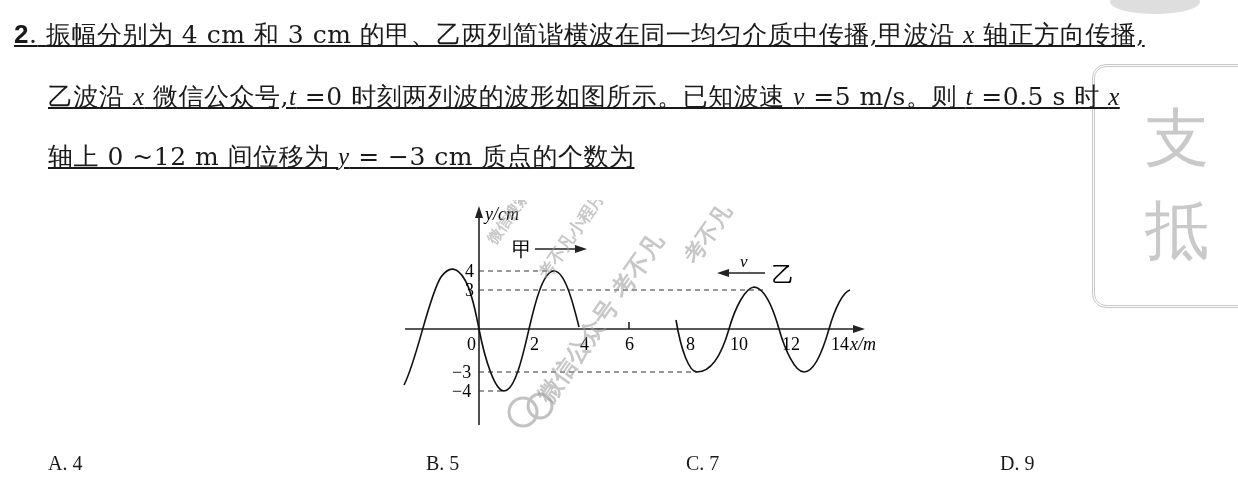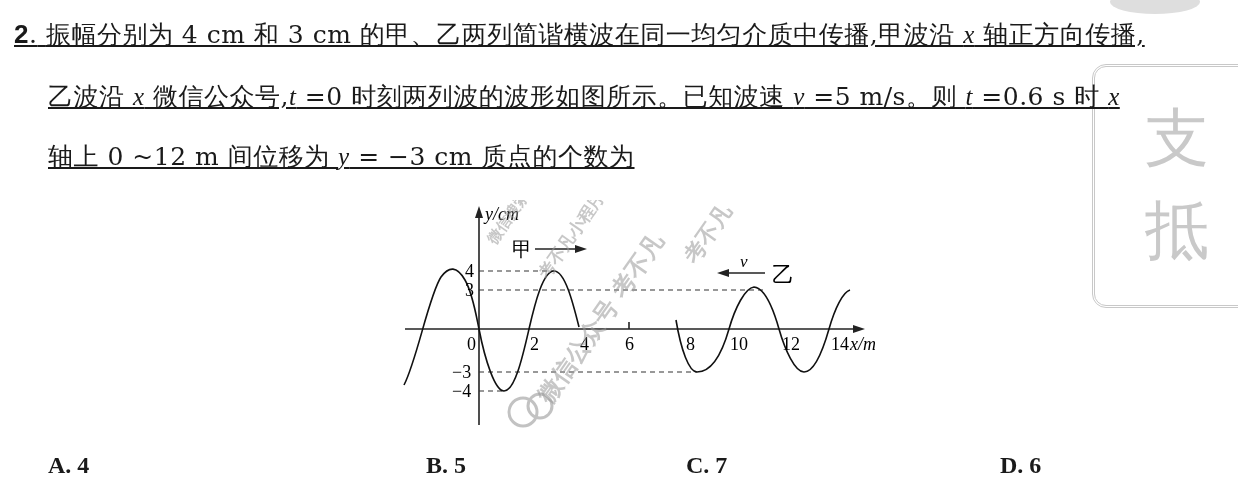--- a/index.html
+++ b/index.html
@@ -1,21 +1,21 @@
 <!DOCTYPE html>
 <html><head>
 <meta charset="utf-8">
 <style>
   html, body { margin: 0; padding: 0; background: #ffffff; }
   body { width: 1238px; height: 493px; position: relative; overflow: hidden;
          font-family: "DejaVu Serif", "Liberation Serif", serif; color: #1a1a1a; }
   .line { position: absolute; left: 0; font-size: 25px; white-space: nowrap; letter-spacing: 0.5px; text-decoration: underline; }
   .qnum { font-family: "Liberation Sans", "DejaVu Sans", sans-serif; font-weight: bold; font-size: 26px; }
   .math { font-family: "Liberation Serif", serif; font-style: italic; }
-  .opt { position: absolute; top: 452px; font-size: 24px; font-family: "Liberation Serif", serif; font-weight: bold; }
+  .opt { position: absolute; top: 452px; font-size: 20px; font-family: "Liberation Serif", serif; }
   #graph { position: absolute; left: 395px; top: 200px; }
   .stamp { position: absolute; left: 1092px; top: 64px; width: 160px; height: 238px;
            border: 3px double #c8c8c8; border-radius: 14px; }
   .stamp-char { position: absolute; font-size: 64px; color: #c9c9c9; font-family: "DejaVu Sans", sans-serif; }
   .smudge { position: absolute; left: 1110px; top: -10px; width: 90px; height: 24px;
             background: #d6d6d6; border-radius: 50%; opacity: 0.8; }
 </style>
 </head>
 <body>
 
@@ -25,21 +25,21 @@
   <span class="stamp-char" style="left:50px;top:28px;">支</span>
   <span class="stamp-char" style="left:50px;top:120px;">抵</span>
 </div>
 
 <div class="line" style="top:18px; left:14px;">
   <span class="qnum">2</span><span>.</span>
   <span>振幅分别为 4 cm 和 3 cm 的甲、乙两列简谐横波在同一均匀介质中传播,甲波沿 </span><span class="math">x</span><span> 轴正方向传播,</span>
 </div>
 
 <div class="line" style="top:80px; left:48px;">
-  <span>乙波沿 </span><span class="math">x</span><span> 微信公众号,</span><span class="math">t</span><span> =0 时刻两列波的波形如图所示。已知波速 </span><span class="math">v</span><span> =5 m/s。则 </span><span class="math">t</span><span> =0.6 s 时 </span><span class="math">x</span>
+  <span>乙波沿 </span><span class="math">x</span><span> 微信公众号,</span><span class="math">t</span><span> =0 时刻两列波的波形如图所示。已知波速 </span><span class="math">v</span><span> =5 m/s。则 </span><span class="math">t</span><span> =0.5 s 时 </span><span class="math">x</span>
 </div>
 
 <div class="line" style="top:140px; left:48px;">
   <span>轴上 0 ~12 m 间位移为 </span><span class="math">y</span><span> = −3 cm 质点的个数为</span>
 </div>
 
 <svg id="graph" width="480" height="240" viewBox="0 0 480 240" font-family="Liberation Serif, serif">
 
   <g stroke="#222" stroke-width="1.6" fill="none">
     <line x1="10" y1="129" x2="465" y2="129"></line>
@@ -115,13 +115,13 @@
   </g>
   <g stroke="#9a9a9a" stroke-width="3" fill="none" opacity="0.6">
     <circle cx="128" cy="212" r="14"></circle>
     <circle cx="145" cy="206" r="12"></circle>
   </g>
 </svg>
 
 <div class="opt" style="left:48px;">A. 4</div>
 <div class="opt" style="left:379px;margin-left:47px;">B. 5</div>
 <div class="opt" style="left:686px;">C. 7</div>
-<div class="opt" style="left:1000px;">D. 6</div>
+<div class="opt" style="left:1000px;">D. 9</div>
 
 </body></html>

